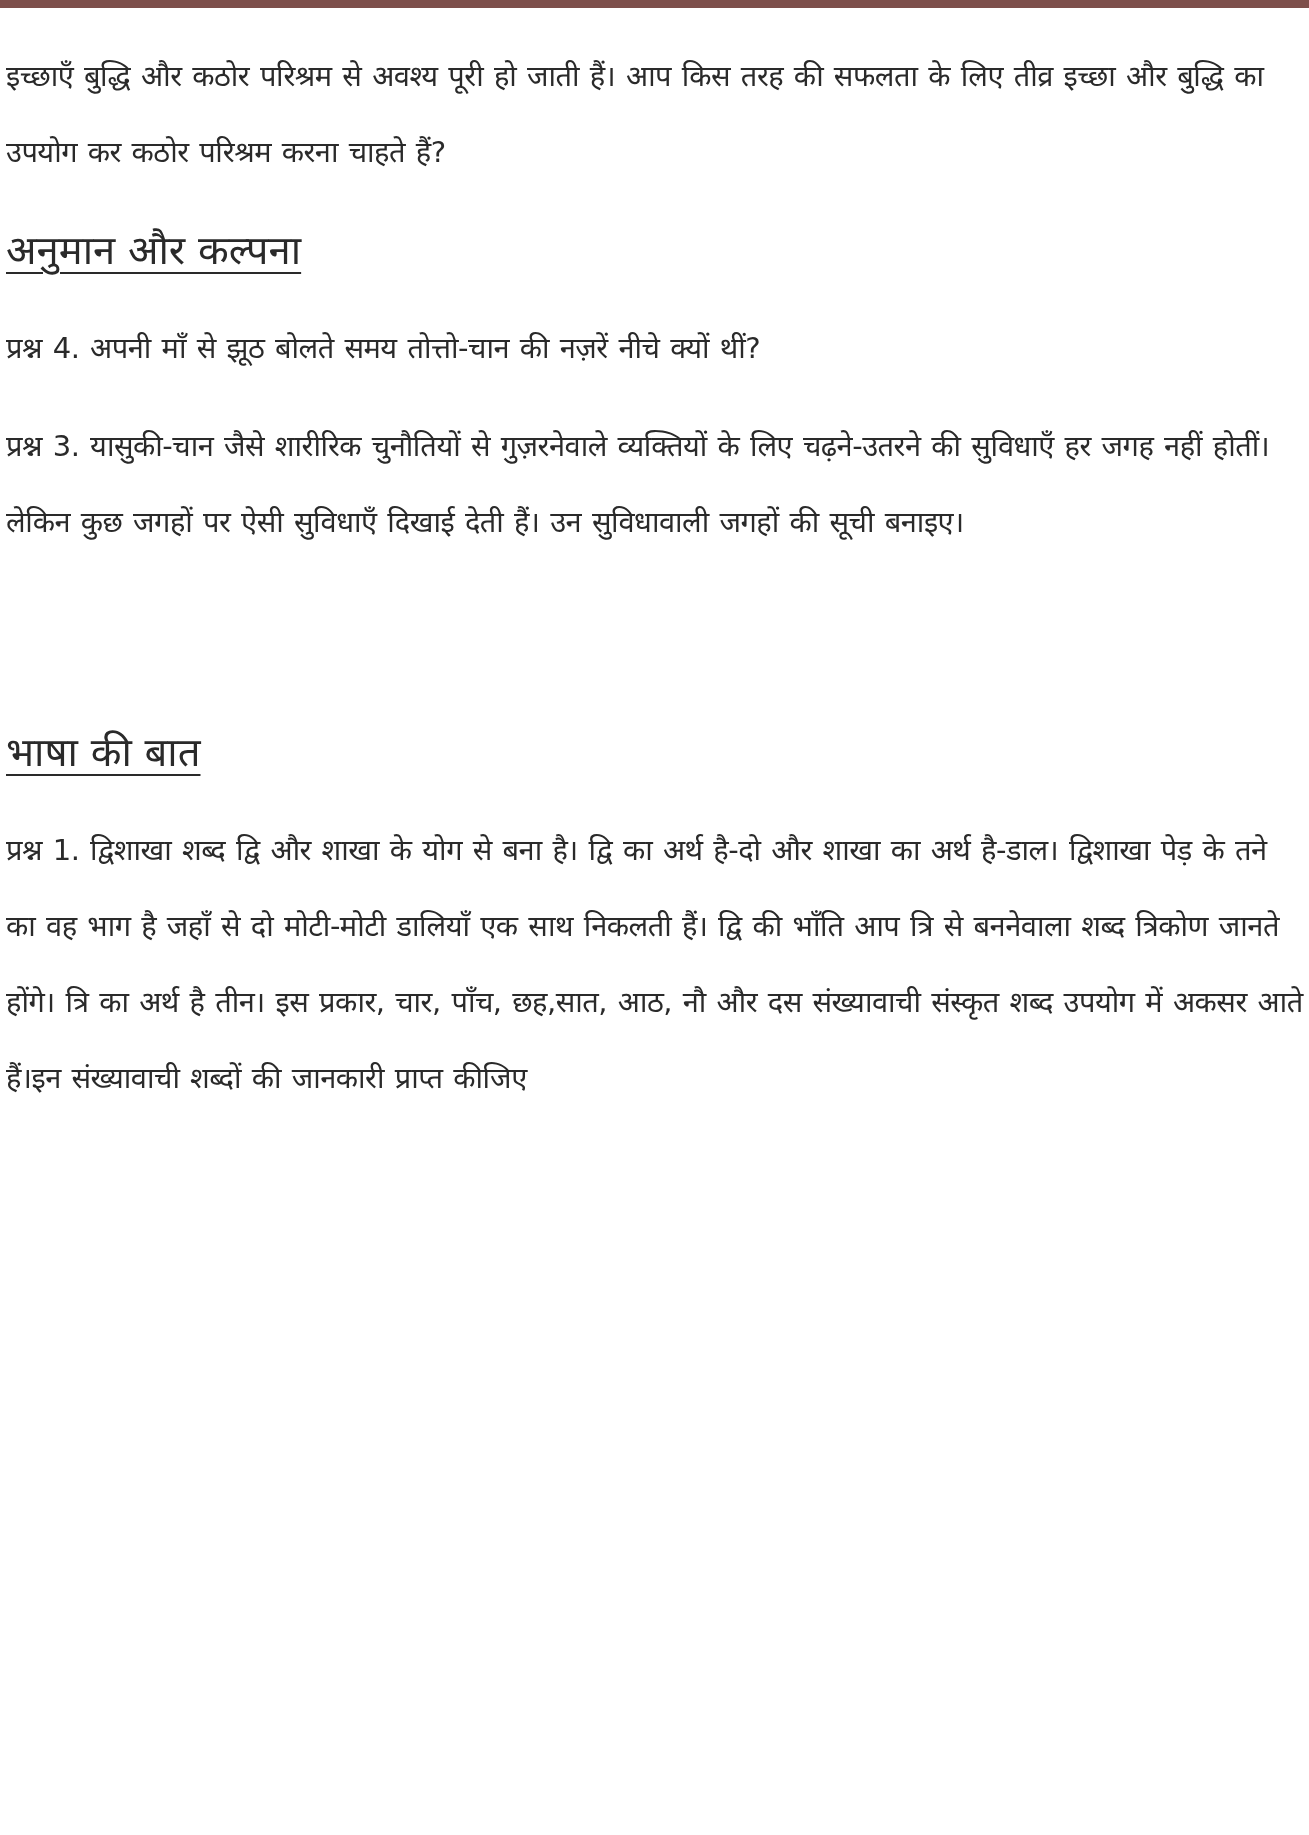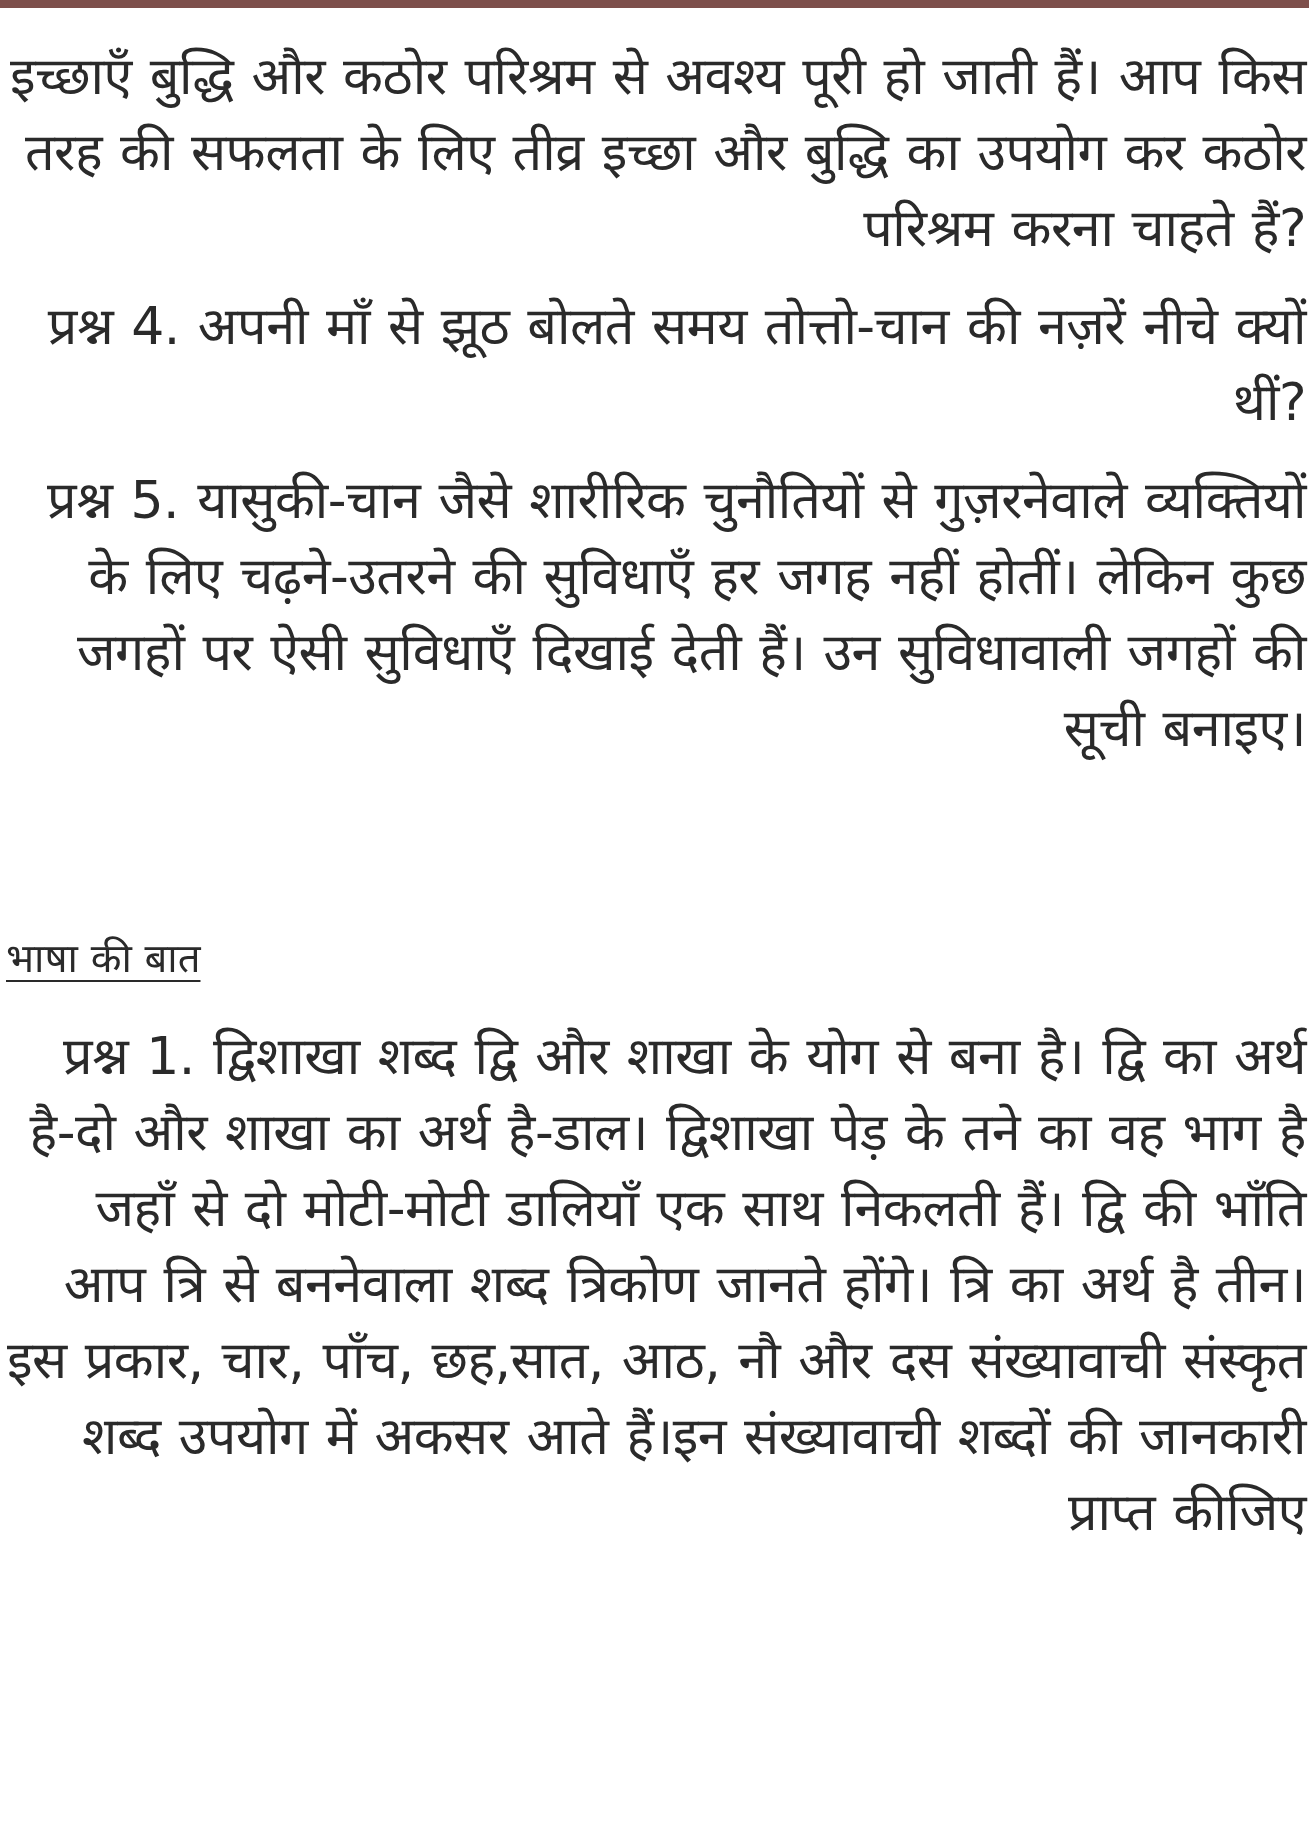--- a/index.html
+++ b/index.html
@@ -22,27 +22,26 @@
       height: 8px;
       background: #7d4f4b;
     }
     .content {
       position: absolute;
       left: 6px;
       top: 38px;
       width: 1300px;
     }
     .para {
-      font-size: 52px;
+      font-size: 29px;
       line-height: 76px;
       margin: 0 0 22px 0;
       letter-spacing: -0.5px;
       word-spacing: 2px;
       white-space: normal;
-      text-align: right;
     }
     .heading {
       font-size: 40px;
       line-height: 76px;
       margin: 0 0 22px 0;
       display: block;
     }
     .heading span {
       text-decoration: underline;
       text-decoration-thickness: 2px;
@@ -55,24 +54,27 @@
 </head>
 <body>
 
 <div class="top-bar"></div>
 
 <div class="content">
 
   <p class="para">इच्छाएँ बुद्धि और कठोर परिश्रम से अवश्य पूरी हो जाती हैं। आप किस तरह की सफलता के लिए तीव्र इच्छा और बुद्धि का उपयोग कर कठोर परिश्रम करना चाहते हैं?</p>
 
 
+  <div class="heading">
+    <span>अनुमान और कल्पना</span>
+  </div>
 
   <p class="para">प्रश्न 4. अपनी माँ से झूठ बोलते समय तोत्तो-चान की नज़रें नीचे क्यों थीं?</p>
 
-  <p class="para">प्रश्न 5. यासुकी-चान जैसे शारीरिक चुनौतियों से गुज़रनेवाले व्यक्तियों के लिए चढ़ने-उतरने की सुविधाएँ हर जगह नहीं होतीं। लेकिन कुछ जगहों पर ऐसी सुविधाएँ दिखाई देती हैं। उन सुविधावाली जगहों की सूची बनाइए।</p>
+  <p class="para">प्रश्न 3. यासुकी-चान जैसे शारीरिक चुनौतियों से गुज़रनेवाले व्यक्तियों के लिए चढ़ने-उतरने की सुविधाएँ हर जगह नहीं होतीं। लेकिन कुछ जगहों पर ऐसी सुविधाएँ दिखाई देती हैं। उन सुविधावाली जगहों की सूची बनाइए।</p>
 
   <div class="spacer-large"></div>
 
   <div class="heading">
     <span>भाषा की बात</span>
   </div>
 
   <p class="para">प्रश्न 1. द्विशाखा शब्द द्वि और शाखा के योग से बना है। द्वि का अर्थ है-दो और शाखा का अर्थ है-डाल। द्विशाखा पेड़ के तने का वह भाग है जहाँ से दो मोटी-मोटी डालियाँ एक साथ निकलती हैं। द्वि की भाँति आप त्रि से बननेवाला शब्द त्रिकोण जानते होंगे। त्रि का अर्थ है तीन। इस प्रकार, चार, पाँच, छह,सात, आठ, नौ और दस संख्यावाची संस्कृत शब्द उपयोग में अकसर आते हैं।इन संख्यावाची शब्दों की जानकारी प्राप्त कीजिए</p>
 
 </div>

